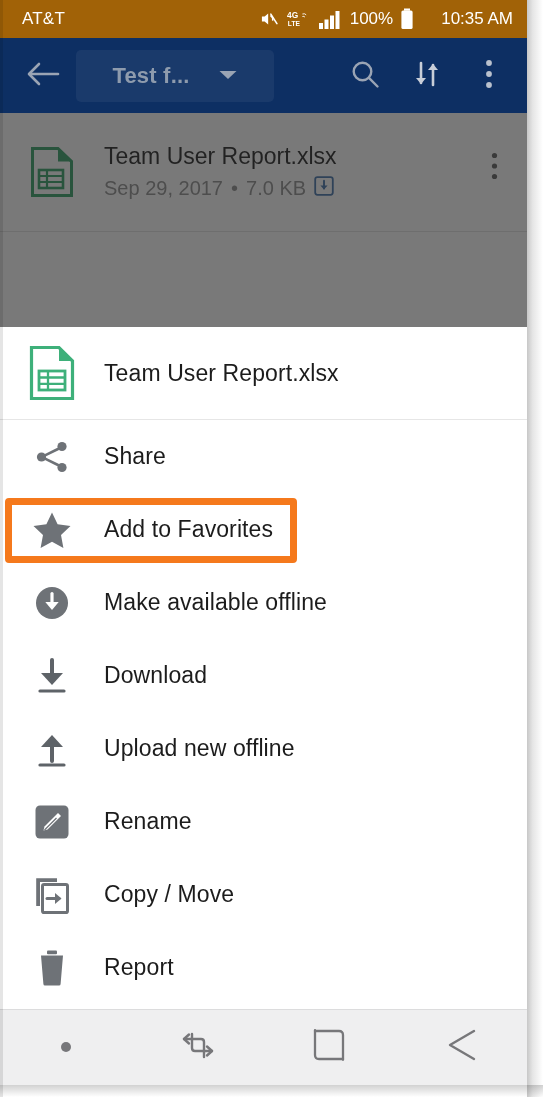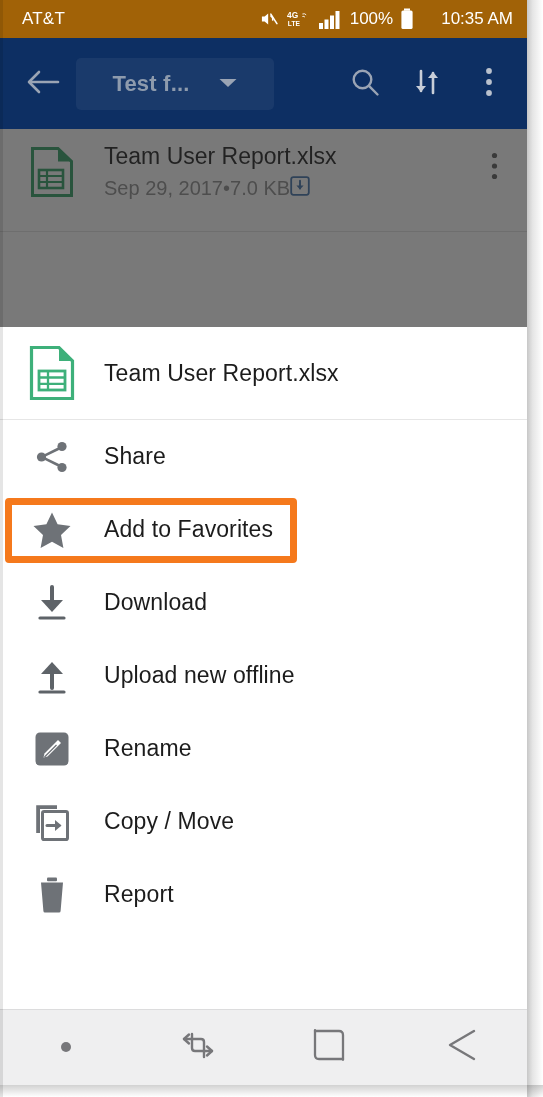--- a/index.html
+++ b/index.html
@@ -42,21 +42,21 @@
   #carrier { font-size: 17px; letter-spacing: .2px; }
   .sb-right {
     margin-left: auto; display: flex; align-items: center; gap: 7px;
   }
   .sb-right svg { display: block; }
   #battery-pct { font-size: 17px; }
   #clock { font-size: 17px; margin-left: 20px; }
 
   
   #toolbar {
-    position: absolute; left: 0; top: 38px; width: 527px; height: 91px;
+    position: absolute; left: 0; top: 38px; width: 527px; height: 75px;
     background: #0d2f63;
     display: flex; align-items: center;
     padding: 0 10px 0 16px;
     z-index: 10;
   }
   #back-btn { width: 54px; height: 54px; display: flex; align-items: center; justify-content: center; }
   #folder-chip {
     height: 52px; min-width: 198px;
     background: #1a3a6b; border-radius: 5px;
     display: flex; align-items: center; justify-content: center;
@@ -72,21 +72,21 @@
   #filelist {
     position: absolute; left: 0; top: 113px; width: 527px; height: 214px;
     background: #ffffff; z-index: 4;
   }
   #file-row { display: flex; align-items: flex-start; padding: 29px 0 0 0; height: 118px; }
   #file-row-icon { width: 104px; display: flex; justify-content: center; padding-top: 4px; }
   #file-row-text { flex: 1; }
   #file-row-name { font-size: 23px; color: #1b1b1b; line-height: 1.28; }
   #file-row-meta {
     font-size: 20px; color: #8d8d8d; margin-top: 5px;
-    display: flex; align-items: center; 
+    display: flex; align-items: center; gap: 8px;
   }
   #file-row-more { width: 66px; display: flex; justify-content: center; padding-top: 10px; }
   #filelist-divider { height: 1px; background: #e3e3e3; margin-left: 0; }
   #scrim {
     position: absolute; left: 0; top: 113px; width: 527px; height: 214px;
     background: rgba(38,38,38,0.62); z-index: 5;
   }
 
   
   #sheet {
@@ -290,20 +290,30 @@
 
     <div class="sheet-row">
       <div class="row-icon">
         <svg width="40" height="38" viewBox="0 0 40 38">
           <path d="M20 1.5 L25.6 13.3 L38.5 15 L29 24.1 L31.4 37 L20 30.8 L8.6 37 L11 24.1 L1.5 15 L14.4 13.3 Z" fill="#6e7277"></path>
         </svg>
       </div>
       <span class="row-label">Add to Favorites</span>
     </div>
 
+    <div class="sheet-row">
+      <div class="row-icon">
+        <svg width="38" height="38" viewBox="0 0 38 38">
+          <circle cx="19" cy="19" r="16" fill="#6e7277"></circle>
+          <path d="M19 9.5 V21.5" stroke="#ffffff" stroke-width="3.2" stroke-linecap="round"></path>
+          <path d="M12.3 18 L19 26 L25.7 18 Z" fill="#ffffff"></path>
+        </svg>
+      </div>
+      <span class="row-label">Make available offline</span>
+    </div>
 
     <div class="sheet-row">
       <div class="row-icon">
         <svg width="34" height="38" viewBox="0 0 34 38">
           <path d="M17 3 V20" stroke="#5e6368" stroke-width="4" stroke-linecap="round"></path>
           <path d="M6 16 L17 28 L28 16 Z" fill="#5e6368"></path>
           <path d="M5 34 H29" stroke="#5e6368" stroke-width="3.2" stroke-linecap="round"></path>
         </svg>
       </div>
       <span class="row-label">Download</span>

